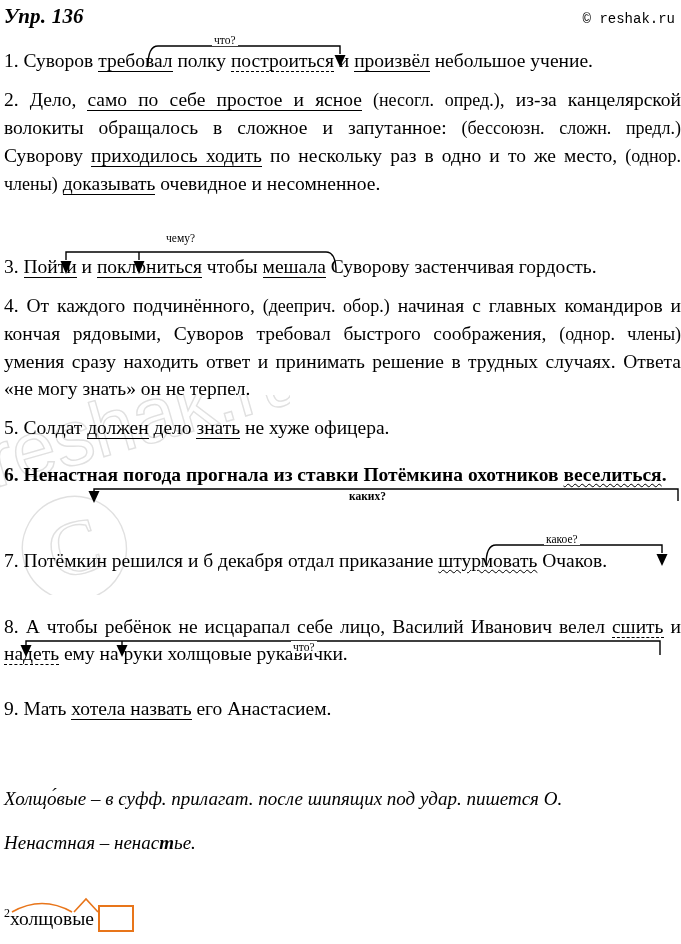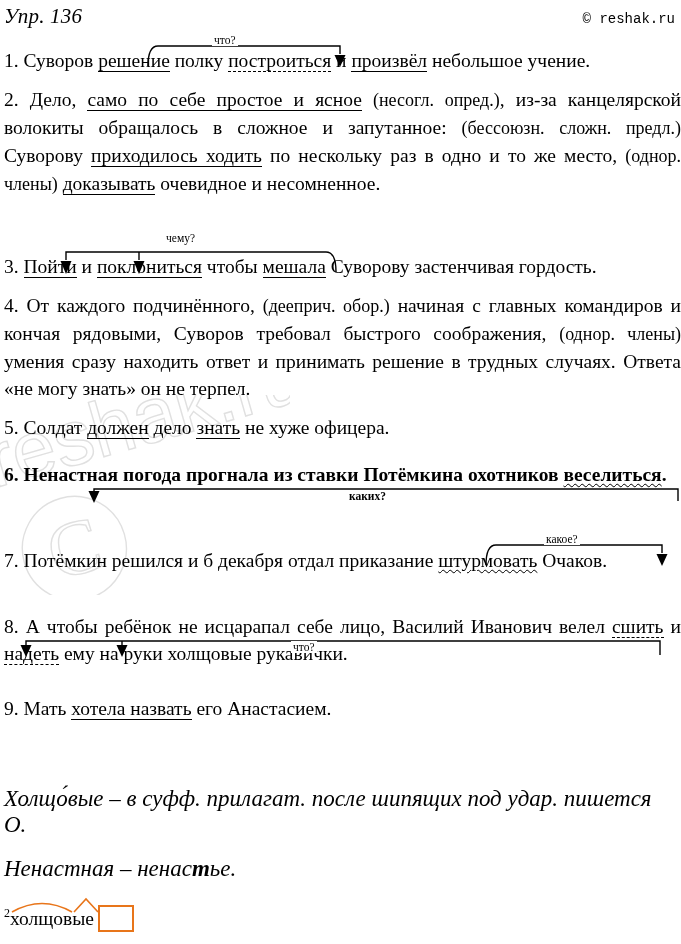--- a/index.html
+++ b/index.html
@@ -38,21 +38,21 @@
   }
 
   
   .header {
     display: flex;
     align-items: baseline;
     justify-content: space-between;
     height: 26px;
   }
   .title {
-    font-weight: normal;
+    font-weight: bold;
     font-style: italic;
     font-size: 21px;
     letter-spacing: 0.2px;
   }
   .copyright {
     font-size: 14px;
     font-family: Liberation Mono, monospace;
   }
 
   
@@ -101,21 +101,21 @@
     line-height: 12px;
     z-index: 4;
   }
 
   .gap-sm { height: 12px; }
   .gap-md { height: 20px; }
   .gap-lg { height: 30px; }
 
   
   .remark {
-    font-size: 23px;
+    font-size: 19px;
     font-style: italic;
     line-height: 26px;
   }
   .remark b { font-weight: bold; font-style: italic; }
 
   
   .morph {
     position: absolute;
     left: 4px;
     top: 902px;
@@ -167,21 +167,21 @@
     <div class="diagram" style="left:140px; top:6px;">
       <svg width="200" height="33">
         <path d="M4,30 Q4,10 14,10 L196,10 L196,18" fill="none" stroke="#000" stroke-width="1.4"></path>
         <path d="M196,31 l-5.5,-12 l11,0 z" fill="#000"></path>
       </svg>
     </div>
     <div class="qlabel" style="left:208px; top:4px;">
       <span>что?</span>
     </div>
     <div class="sent left" style="position:absolute; top:17px; left:0; width:681px;">
-      <span>1. Суворов </span><span class="u-solid">решение</span><span> полку </span><span class="u-dash">построиться</span><span> и </span><span class="u-solid">произвёл</span><span> небольшое учение.</span>
+      <span>1. Суворов </span><span class="u-solid">требовал</span><span> полку </span><span class="u-dash">построиться</span><span> и </span><span class="u-solid">произвёл</span><span> небольшое учение.</span>
     </div>
   </div>
 
   <div class="gap-sm"></div>
 
   <div class="sent" style="width:677px;">
     <span>2. Дело, </span><span class="u-solid">само по себе простое и ясное</span><span> </span><span class="note">(несогл. опред.)</span><span>, из-за канцелярской волокиты обращалось в сложное и запутанное: </span><span class="note">(бессоюзн. сложн. предл.)</span><span> Суворову </span><span class="u-solid">приходилось ходить</span><span> по нескольку раз в одно и то же место, </span><span class="note">(однор. члены)</span><span> </span><span class="u-solid">доказывать</span><span> очевидное и несомненное.</span>
   </div>
 
   <div class="gap-lg"></div>

